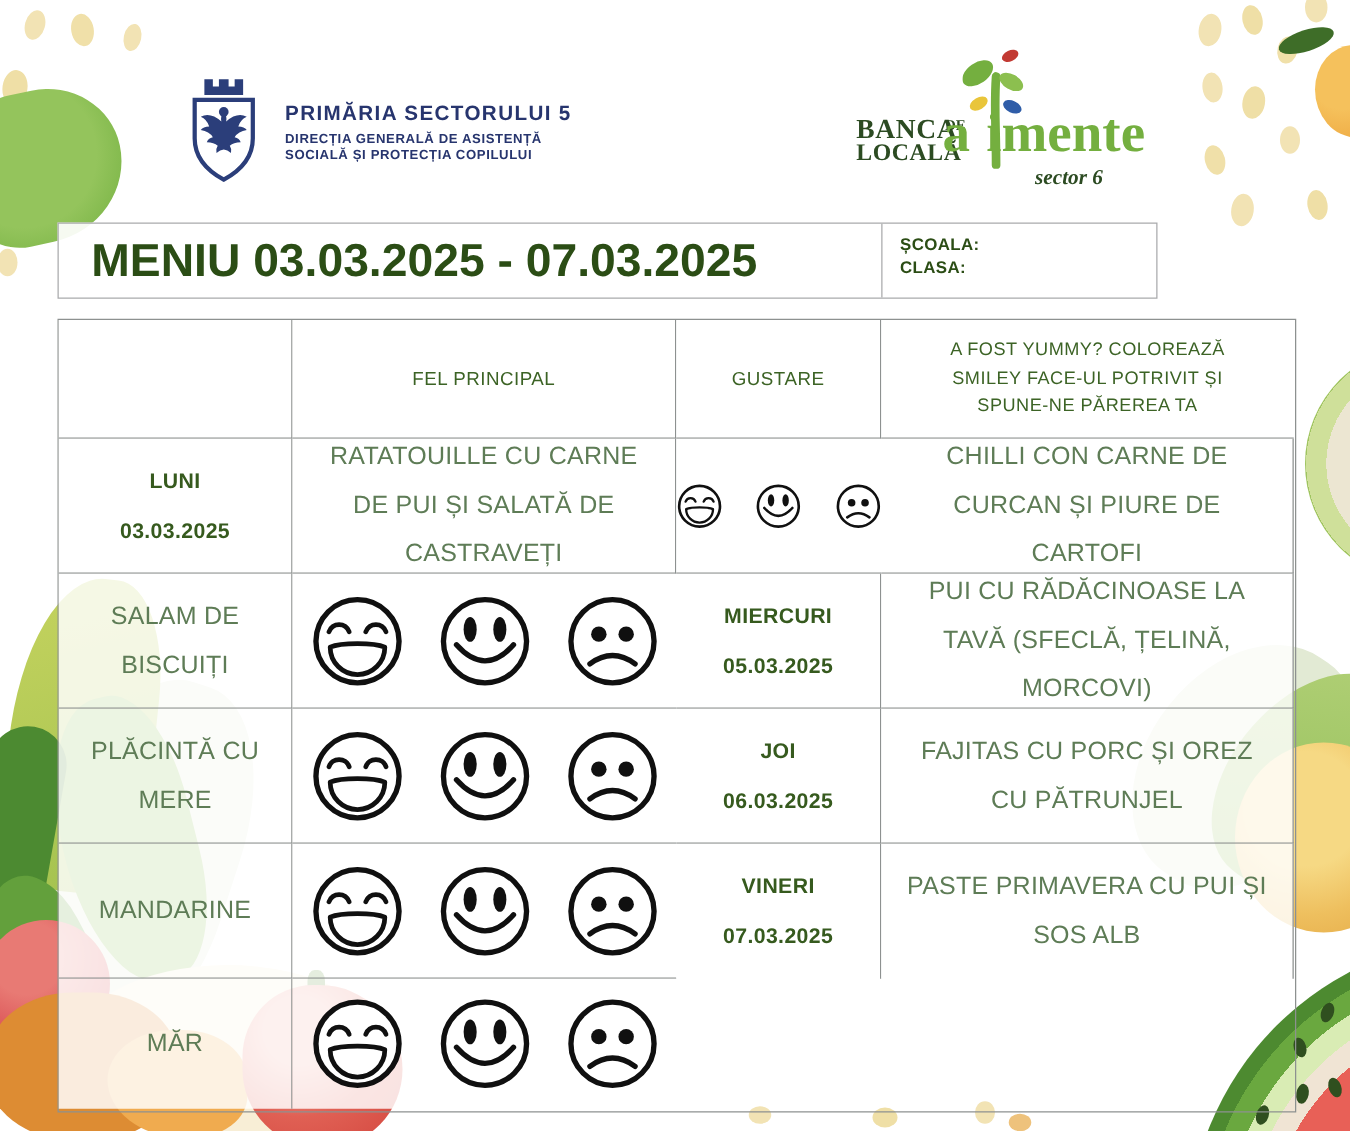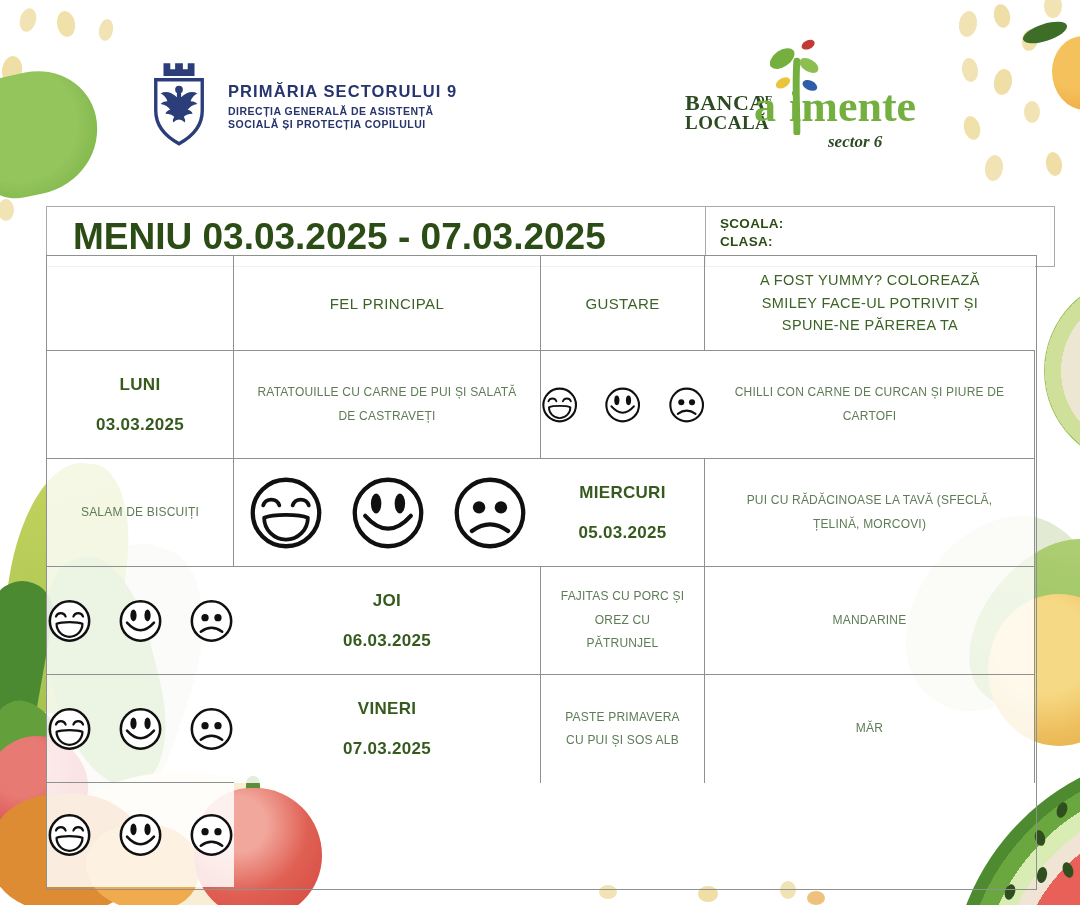--- a/index.html
+++ b/index.html
@@ -30,44 +30,44 @@
   .fb-locala { position:absolute; left:5px;  top:82px; font-size:19px; font-weight:bold; color:#2c4b22; letter-spacing:0.5px; }
   .fb-de     { position:absolute; left:76px; top:63px; font-size:12px; font-weight:bold; color:#2c4b22; }
   .fb-alimente { position:absolute; left:74px; top:55px; font-size:44px; font-weight:bold;
                  color:#74af3f; line-height:1; white-space:nowrap; }
   .stem-gap { display:inline-block; width:13px; }
   .sprout { position:absolute; left:16px; top:-50px; }
   .fb-sector { position:absolute; left:148px; top:102px; font-size:17px; font-weight:bold;
                font-style:italic; color:#2c4b22; }
 
   
-  .title-bar { position:absolute; left:46px; top:178px; width:1009px; height:61px;
+  .title-bar { position:absolute; left:46px; top:178px; width:880px; height:61px;
                border:1.6px solid #a9aaac; background:rgba(255,255,255,0.92);
-               display:flex; z-index:2;margin-top:28px; }
+               display:flex; z-index:2; }
   .tb-left { width:659px; display:flex; align-items:center; padding-left:26px;
              border-right:1.6px solid #a9aaac; }
   .tb-title { font-size:37px; font-weight:bold; color:#2b4d15; letter-spacing:0px; white-space:nowrap; }
   .tb-right { flex:1; padding:8px 0 0 14px; }
   .tb-label { font-size:13.5px; font-weight:bold; color:#2b4d15; line-height:1.35; letter-spacing:0.3px; }
 
   
   .menu-table { position:absolute; left:46px; top:255px; width:991px; height:635px;
                 border:1.6px solid #8d9190; display:grid; z-index:2;
                 grid-template-columns:187px 307px 164px 330px;
                 grid-template-rows:95px 108px 108px 108px 108px 104px; }
   .cell { background:rgba(255,255,255,0.84);
           border-right:1.4px solid #8d9190; border-bottom:1.4px solid #8d9190;
           display:flex; align-items:center; justify-content:center; text-align:center; }
   .cell.c4 { border-right:none; }
   .cell.rlast { border-bottom:none; }
   .hcell { font-weight:normal; color:#3c6325; font-size:15px; letter-spacing:0.4px; }
   .hcell.c4 { font-size:14.5px; line-height:1.55; padding:0 30px; }
   .daycell { flex-direction:column; gap:20px; }
   .dayname, .daydate { font-weight:bold; color:#365a1e; font-size:17px; letter-spacing:0.3px; }
-  .dish { color:#5e7c56; font-size:12px; line-height:1.95; padding:0 18px; letter-spacing:0.2px; }
+  .dish { color:#5e7c56; font-size:20px; line-height:1.95; padding:0 18px; letter-spacing:0.2px; }
   .faces { gap:26px; }
   .face { display:block; }
 </style>
 </head>
 <body>
 
 <svg width="0" height="0" style="position:absolute">
   <defs>
     <g id="sym-laugh">
       <circle cx="40" cy="40" r="35" fill="#fff" stroke="#101010" stroke-width="4.5"></circle>
@@ -166,21 +166,21 @@
   <ellipse cx="256" cy="24" rx="9" ry="7" fill="#eec27c"></ellipse>
 </svg>
 
 <div class="cityhall">
   <svg class="coa" width="62" height="90" viewBox="0 0 64 92">
     <path d="M16,3 h7 v6 h5 v-6 h8 v6 h5 v-6 h7 v13 H16 Z" fill="#2b3e7a"></path>
     <path d="M8,20 H56 V52 Q56,73 32,86 Q8,73 8,52 Z" fill="#ffffff" stroke="#2b3e7a" stroke-width="3.5"></path>
     <path d="M32,28 q-3,6 -2,10 q-9,-8 -17,-4 q5,2 7,8 q-5,0 -7,3 q7,1 10,6 q-4,1 -5,4 q6,0 9,3 q-2,3 -1,6 q3,-3 6,-3 q3,0 6,3 q1,-3 -1,-6 q3,-3 9,-3 q-1,-3 -5,-4 q3,-5 10,-6 q-2,-3 -7,-3 q2,-6 7,-8 q-8,-4 -17,4 q1,-4 -2,-10 Z" fill="#2b3e7a"></path>
     <circle cx="32" cy="30" r="4" fill="#2b3e7a"></circle>
   </svg>
-  <div class="ch-title">PRIMĂRIA SECTORULUI 9</div>
+  <div class="ch-title">PRIMĂRIA SECTORULUI 5</div>
   <div class="ch-sub1">DIRECȚIA GENERALĂ DE ASISTENȚĂ</div>
   <div class="ch-sub2">SOCIALĂ ȘI PROTECȚIA COPILULUI</div>
 </div>
 
 <div class="foodbank">
   <div class="fb-banca">BANCA</div>
   <div class="fb-locala">LOCALĂ</div>
   <div class="fb-de">DE</div>
   <div class="fb-alimente">
     <span>a</span><span class="stem-gap"></span><span>imente</span>
@@ -242,20 +242,21 @@
     <svg class="face" width="76" height="76" viewBox="0 0 80 80">
         <use href="#sym-sad"></use>
       </svg>
   </div>
 
   <div class="cell daycell c1">
     <div class="dayname">MIERCURI</div>
     <div class="daydate">05.03.2025</div>
   </div>
   <div class="cell dish c2">PUI CU RĂDĂCINOASE LA TAVĂ (SFECLĂ, ȚELINĂ, MORCOVI)</div>
+  <div class="cell dish c3">PLĂCINTĂ CU MERE</div>
   <div class="cell faces c4">
     <svg class="face" width="76" height="76" viewBox="0 0 80 80">
         <use href="#sym-laugh"></use>
       </svg>
     <svg class="face" width="76" height="76" viewBox="0 0 80 80">
         <use href="#sym-smile"></use>
       </svg>
     <svg class="face" width="76" height="76" viewBox="0 0 80 80">
         <use href="#sym-sad"></use>
       </svg>

